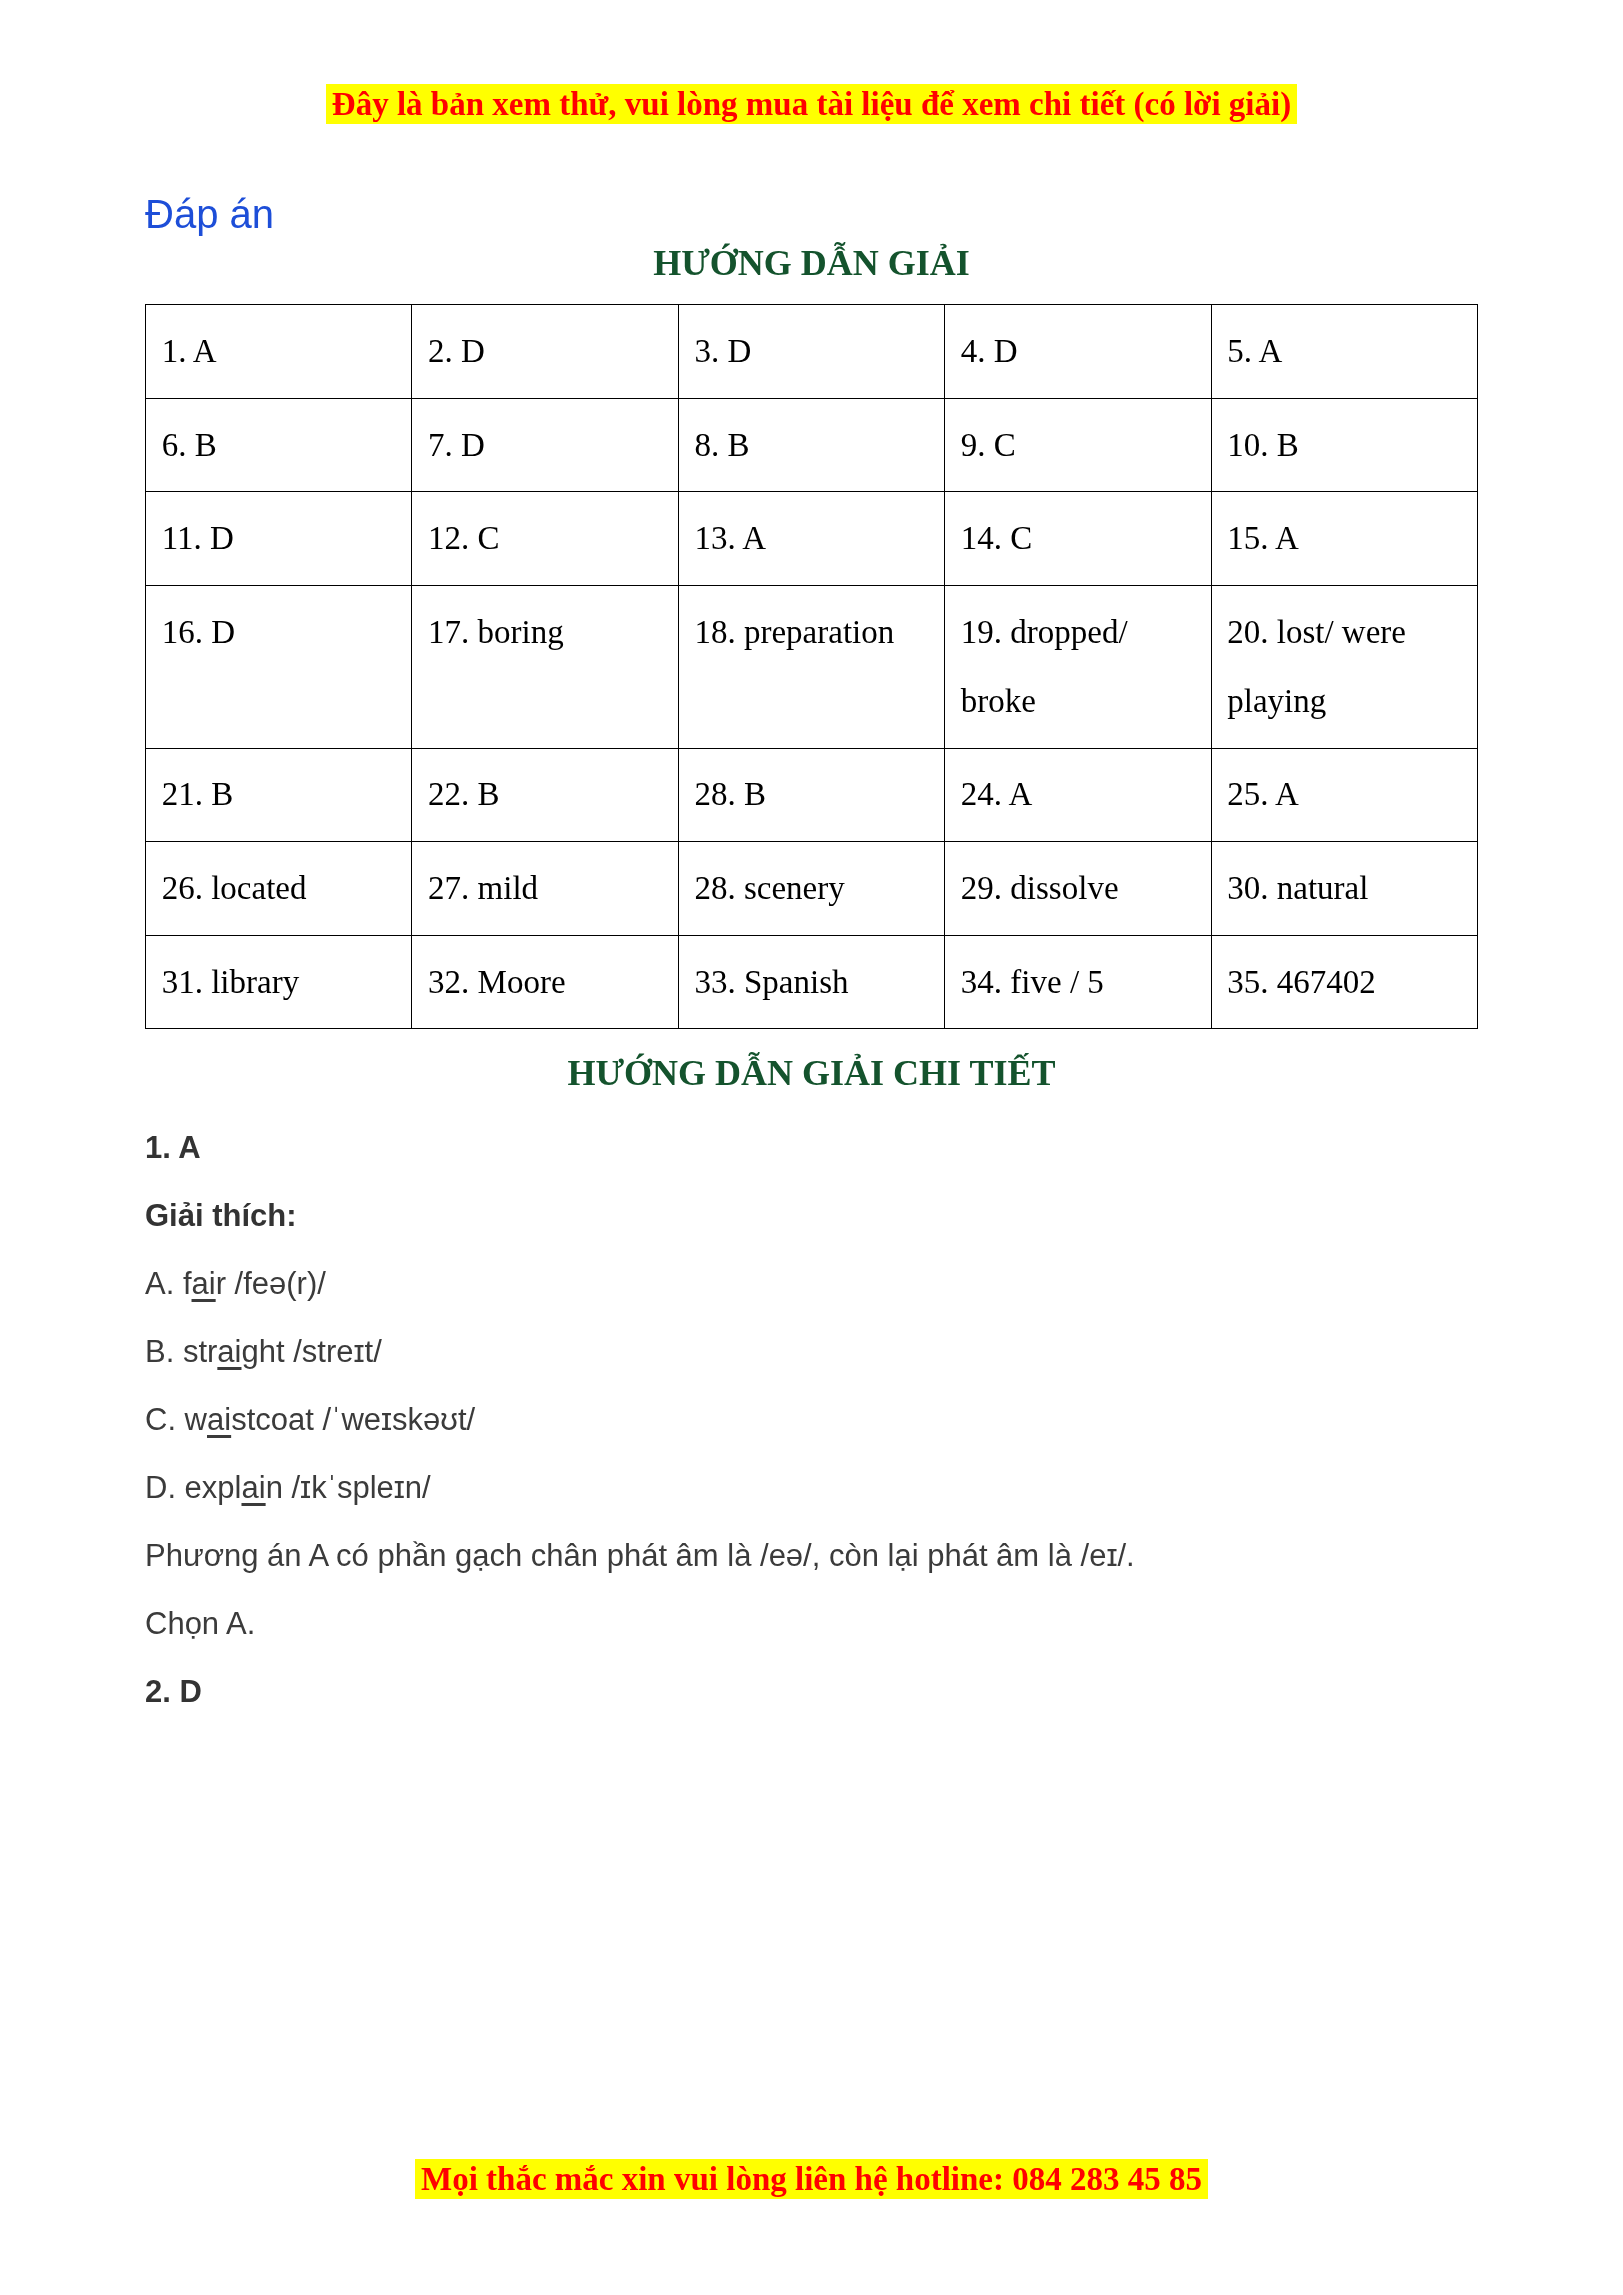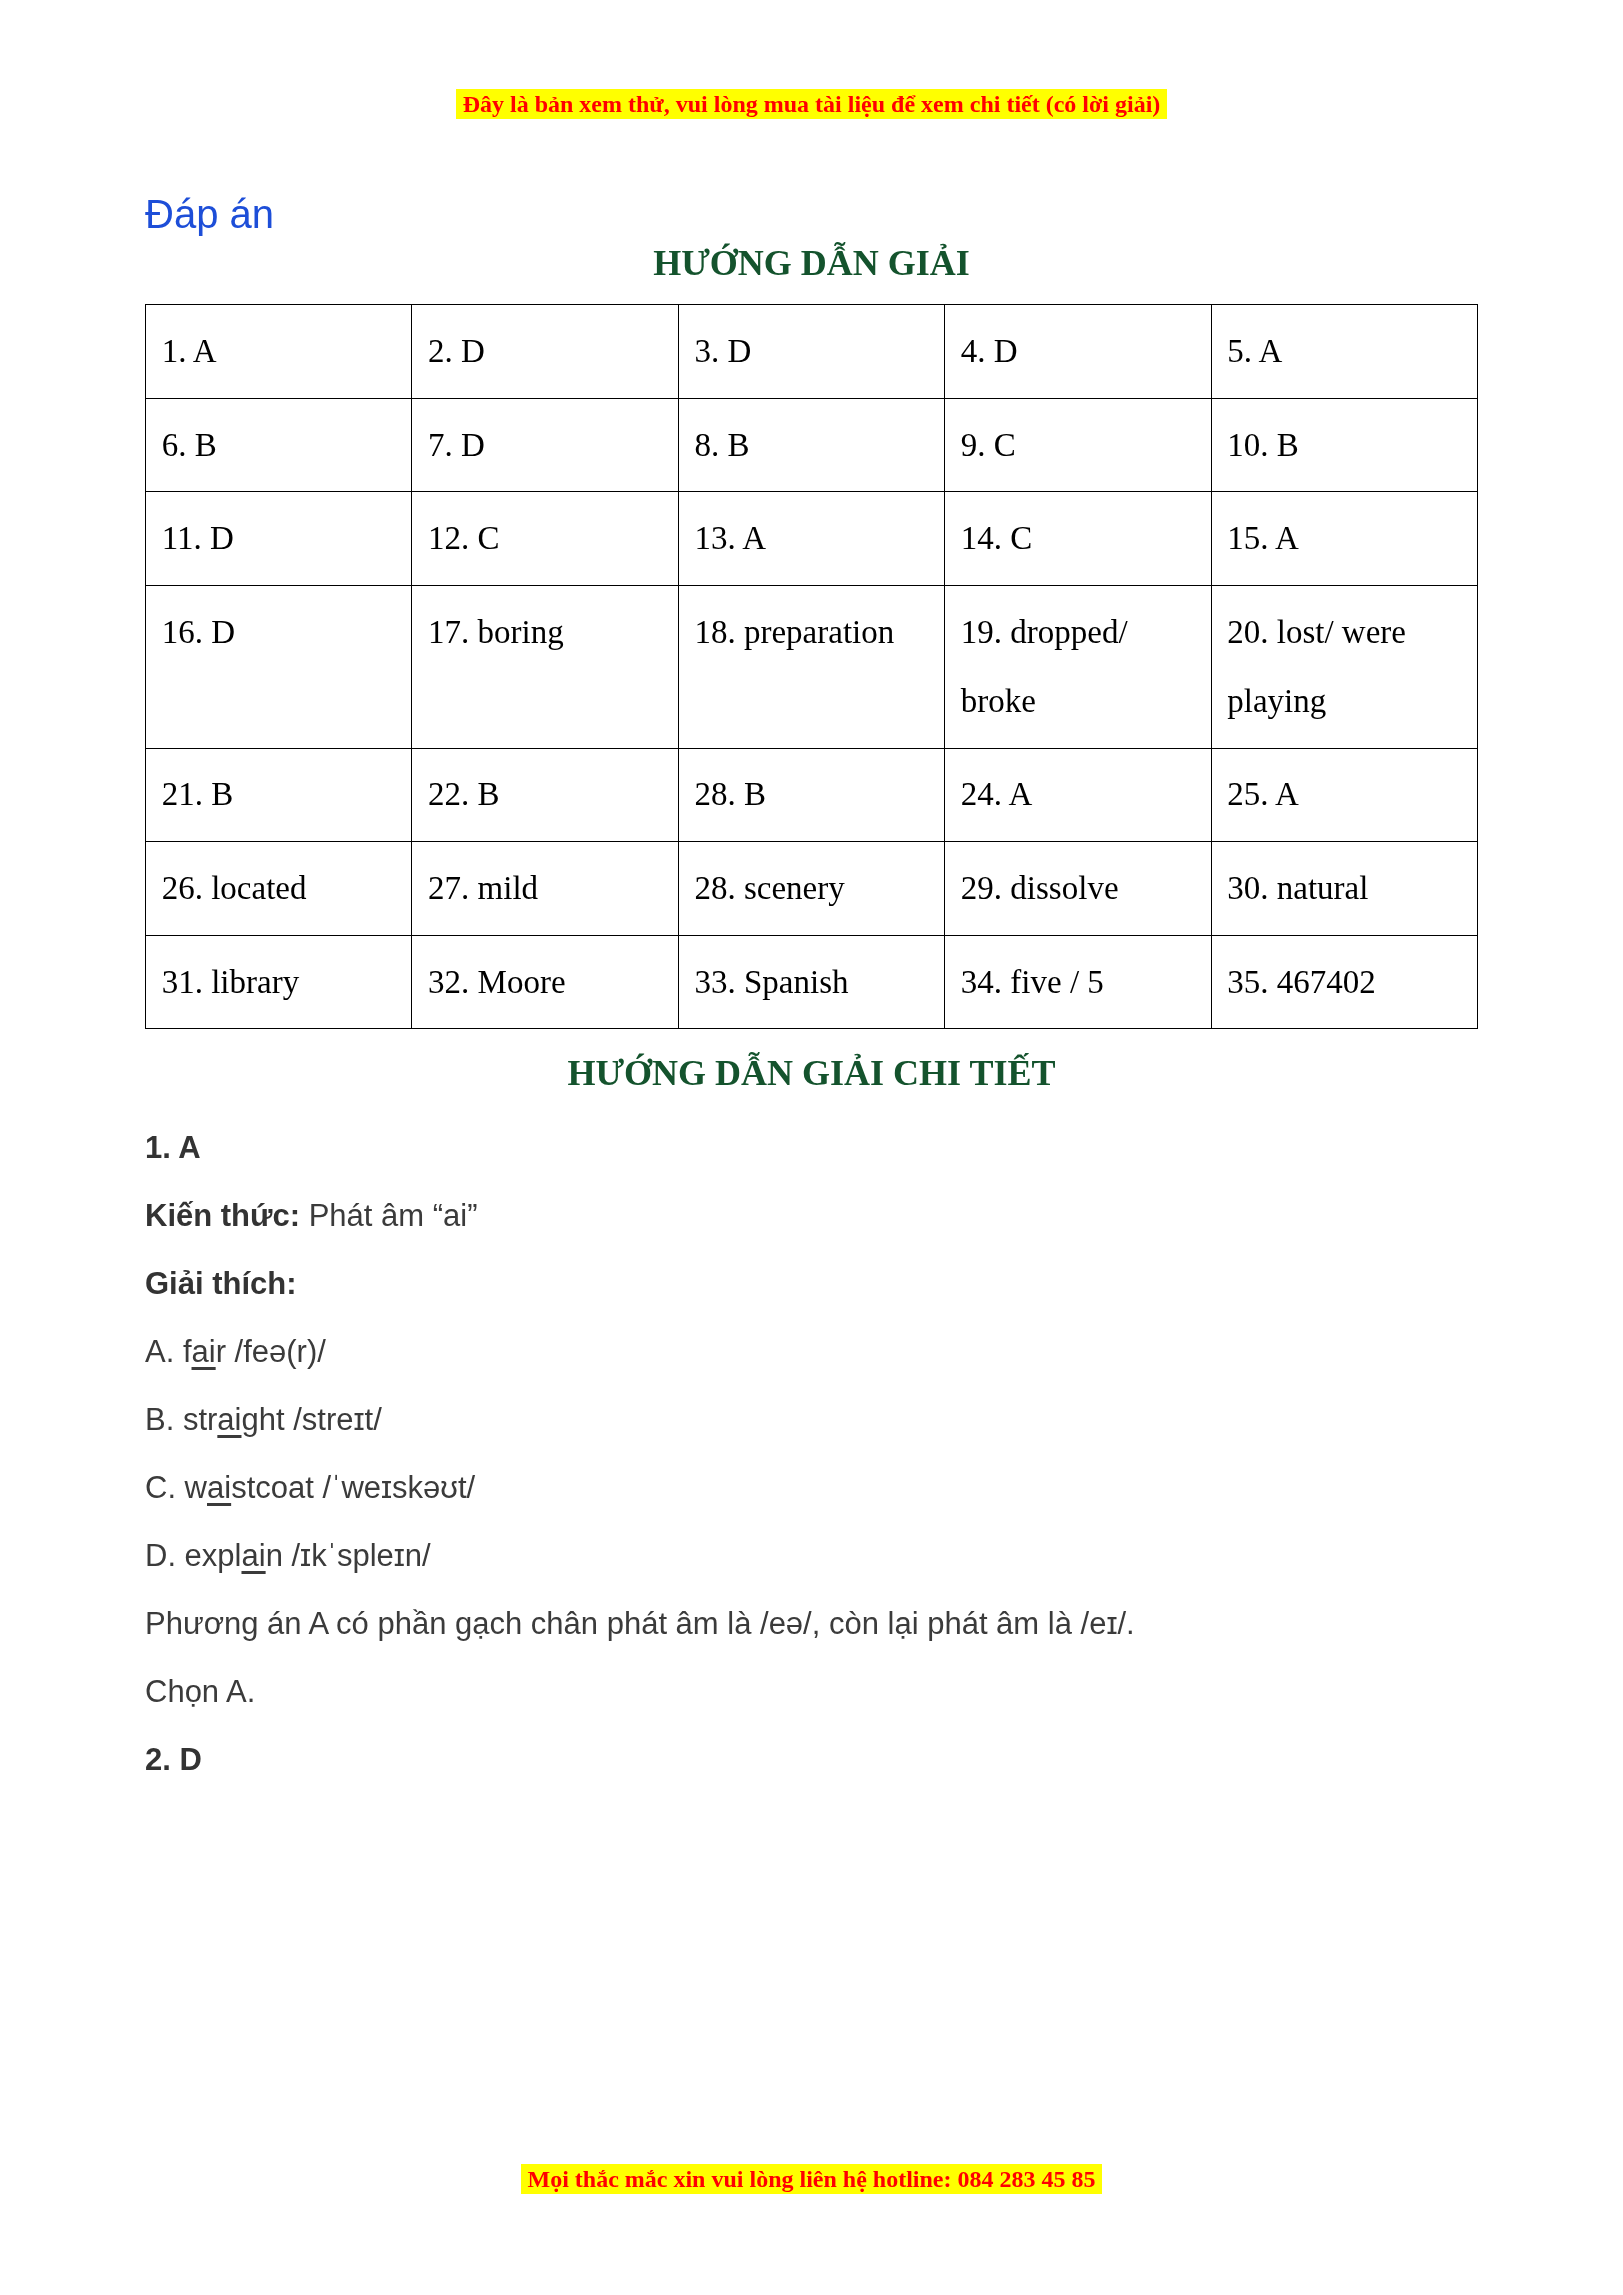--- a/index.html
+++ b/index.html
@@ -15,21 +15,21 @@
     padding: 82px 145px 94px 145px;
     display: flex;
     flex-direction: column;
     overflow: hidden;
   }
   .banner { text-align: center; flex: 0 0 auto; }
   .banner .highlight {
     background: #FFFF00;
     color: #FF0000;
     font-weight: bold;
-    font-size: 24px;
+    font-size: 33px;
     line-height: 44px;
     padding: 1.6px 6.3px;
     font-family: "Liberation Serif", serif;
     margin-top: 36px;
   }
   .bottom-banner { margin-top: auto; }
   .dap-an {
     margin-top: 68px;
     font-family: "Liberation Sans", sans-serif;
     font-size: 40px;
@@ -145,21 +145,20 @@
         <td>35. 467402</td>
       </tr>
     </tbody>
   </table>
 
 
   <h1 class="heading heading-2">HƯỚNG DẪN GIẢI CHI TIẾT</h1>
 
   <div class="detail">
     <p class="bold">1. A</p>
-    <p><span class="bold">Kiến thức:</span><span> Phát âm “ai”</span></p>
     <p class="bold">Giải thích:</p>
     <p><span>A. f</span><span class="u">ai</span><span>r /feə(r)/</span></p>
     <p><span>B. str</span><span class="u">ai</span><span>ght /streɪt/</span></p>
     <p><span>C. w</span><span class="u">ai</span><span>stcoat /ˈweɪskəʊt/</span></p>
     <p><span>D. expl</span><span class="u">ai</span><span>n /ɪkˈspleɪn/</span></p>
     <p>Phương án A có phần gạch chân phát âm là /eə/, còn lại phát âm là /eɪ/.</p>
     <p>Chọn A.</p>
     <p class="bold">2. D</p>
   </div>
 

